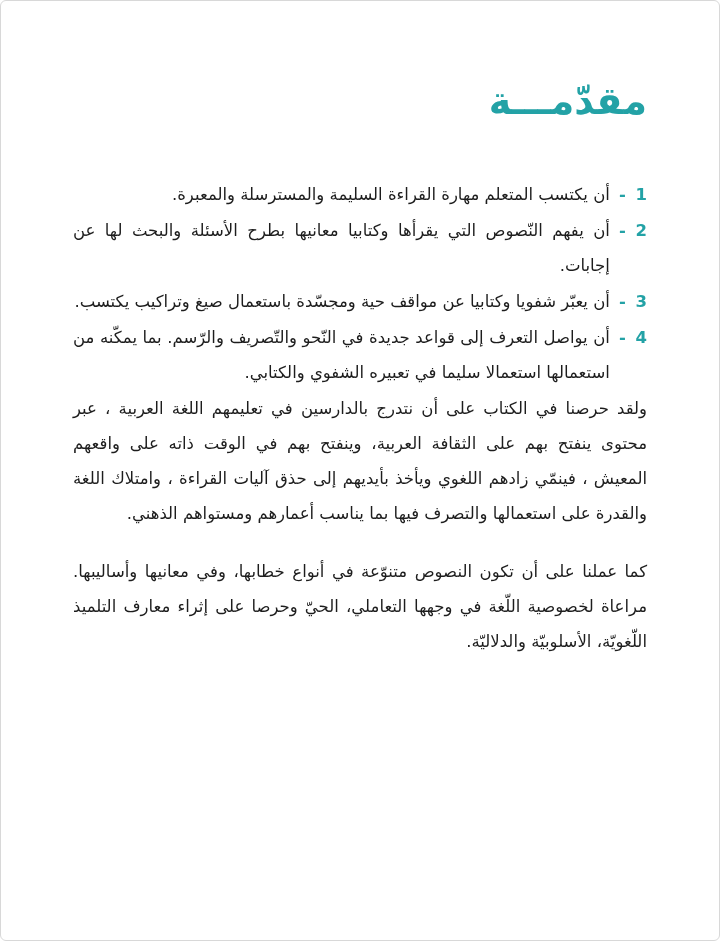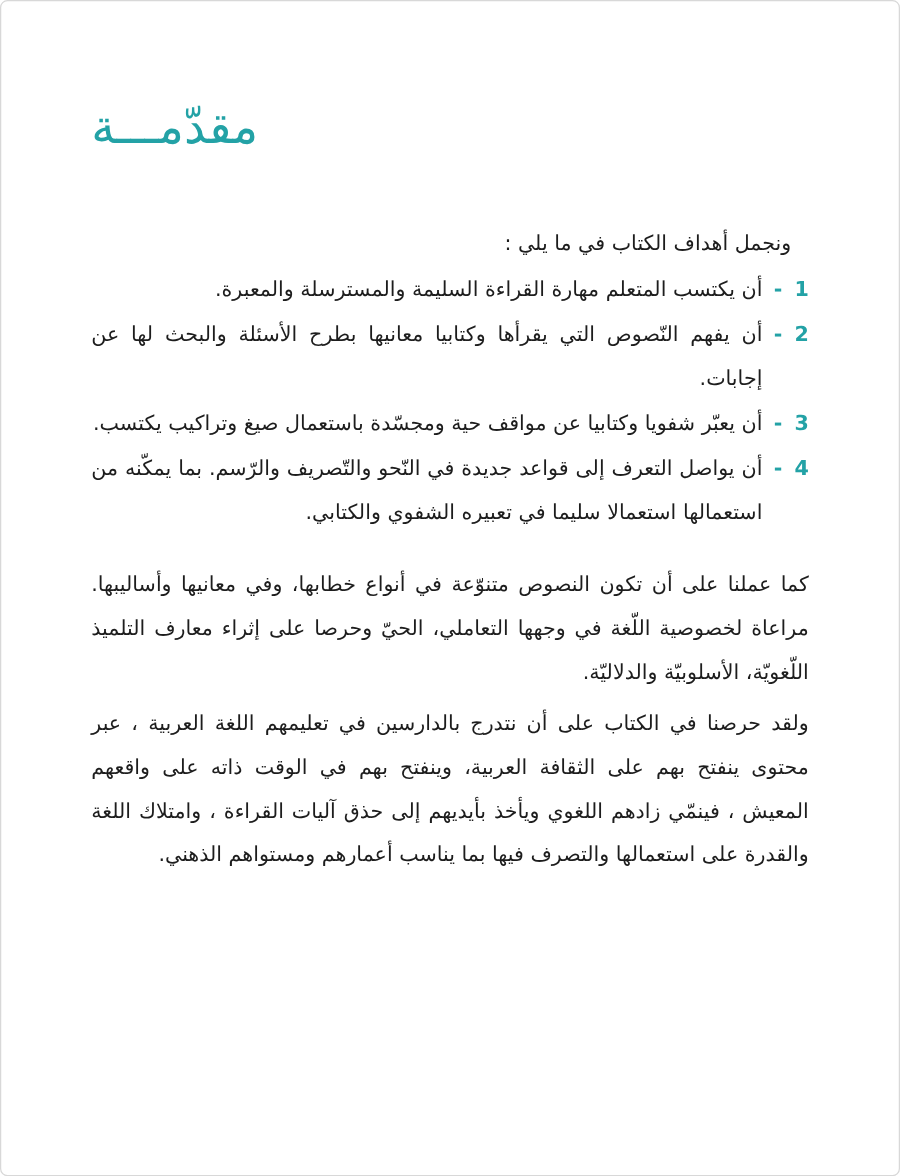--- a/index.html
+++ b/index.html
@@ -15,23 +15,23 @@
     background: #ffffff;
     border: 1px solid #d8d8d8;
     border-radius: 6px;
     direction: rtl;
     font-family: "DejaVu Sans", sans-serif;
     color: #1d1d1d;
     overflow: hidden;
   }
   .page-title {
     margin: 78px 72px 0 72px;
-    text-align: left;
+    text-align: right;
     font-size: 38px;
-    font-weight: normal;
+    font-weight: bold;
     color: #23a2a6;
     line-height: 1.2;
   }
   .content {
     margin: 52px 72px 0 72px;
     font-size: 16.5px;
     line-height: 35px;
   }
   .para {
     margin: 0 0 6px 0;
@@ -69,21 +69,20 @@
 </head>
 <body>
 
 <div class="page">
 
   <h1 class="page-title">مقدّمـــة</h1>
 
   <div class="content">
 
 
-    <p class="para goals-intro">ونجمل أهداف الكتاب في ما يلي :</p>
 
     <div class="goal-row">
       <span class="goal-label"><span>1</span> <span class="goal-sep">-</span></span>
       <span class="goal-text">أن يكتسب المتعلم مهارة القراءة السليمة والمسترسلة والمعبرة.</span>
     </div>
 
     <div class="goal-row">
       <span class="goal-label"><span>2</span> <span class="goal-sep">-</span></span>
       <span class="goal-text">أن يفهم النّصوص التي يقرأها وكتابيا معانيها بطرح الأسئلة والبحث لها عن إجابات.</span>
     </div>
@@ -91,19 +90,19 @@
     <div class="goal-row">
       <span class="goal-label"><span>3</span> <span class="goal-sep">-</span></span>
       <span class="goal-text">أن يعبّر شفويا وكتابيا عن مواقف حية ومجسّدة باستعمال صيغ وتراكيب يكتسب.</span>
     </div>
 
     <div class="goal-row">
       <span class="goal-label"><span>4</span> <span class="goal-sep">-</span></span>
       <span class="goal-text">أن يواصل التعرف إلى قواعد جديدة في النّحو والتّصريف والرّسم. بما يمكّنه من استعمالها استعمالا سليما في تعبيره الشفوي والكتابي.</span>
     </div>
 
+    <p class="para approach">ولقد حرصنا في الكتاب على أن نتدرج بالدارسين في تعليمهم اللغة العربية ، عبر محتوى ينفتح بهم على الثقافة العربية، وينفتح بهم في الوقت ذاته على واقعهم المعيش ، فينمّي زادهم اللغوي ويأخذ بأيديهم إلى حذق آليات القراءة ، وامتلاك اللغة والقدرة على استعمالها والتصرف فيها بما يناسب أعمارهم ومستواهم الذهني.</p>
+
     <p class="para texts">كما عملنا على أن تكون النصوص متنوّعة في أنواع خطابها، وفي معانيها وأساليبها.  مراعاة لخصوصية اللّغة في وجهها التعاملي، الحيّ وحرصا على إثراء معارف التلميذ اللّغويّة، الأسلوبيّة والدلاليّة.</p>
-
-    <p class="para approach">ولقد حرصنا في الكتاب على أن نتدرج بالدارسين في تعليمهم اللغة العربية ، عبر محتوى ينفتح بهم على الثقافة العربية، وينفتح بهم في الوقت ذاته على واقعهم المعيش ، فينمّي زادهم اللغوي ويأخذ بأيديهم إلى حذق آليات القراءة ، وامتلاك اللغة والقدرة على استعمالها والتصرف فيها بما يناسب أعمارهم ومستواهم الذهني.</p>
 
   </div>
 
 </div>
 
 </body></html>

